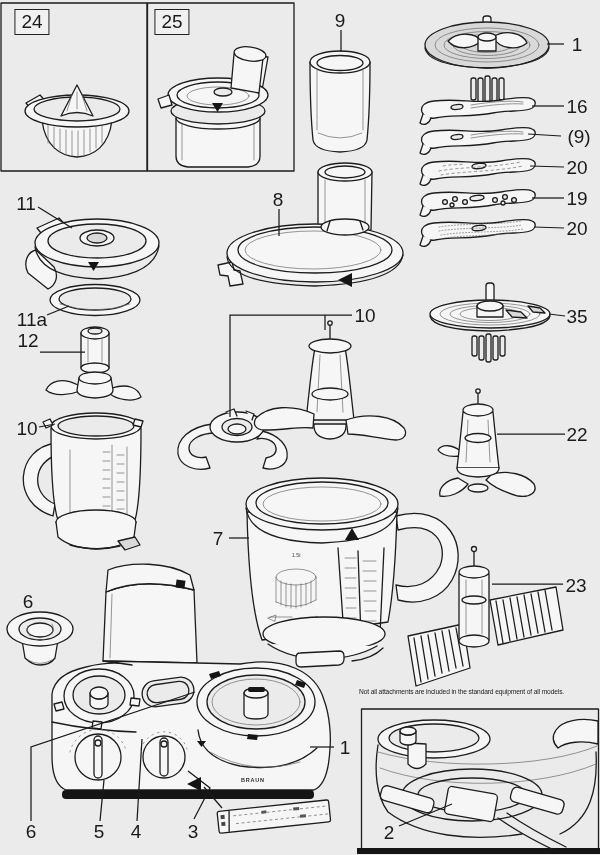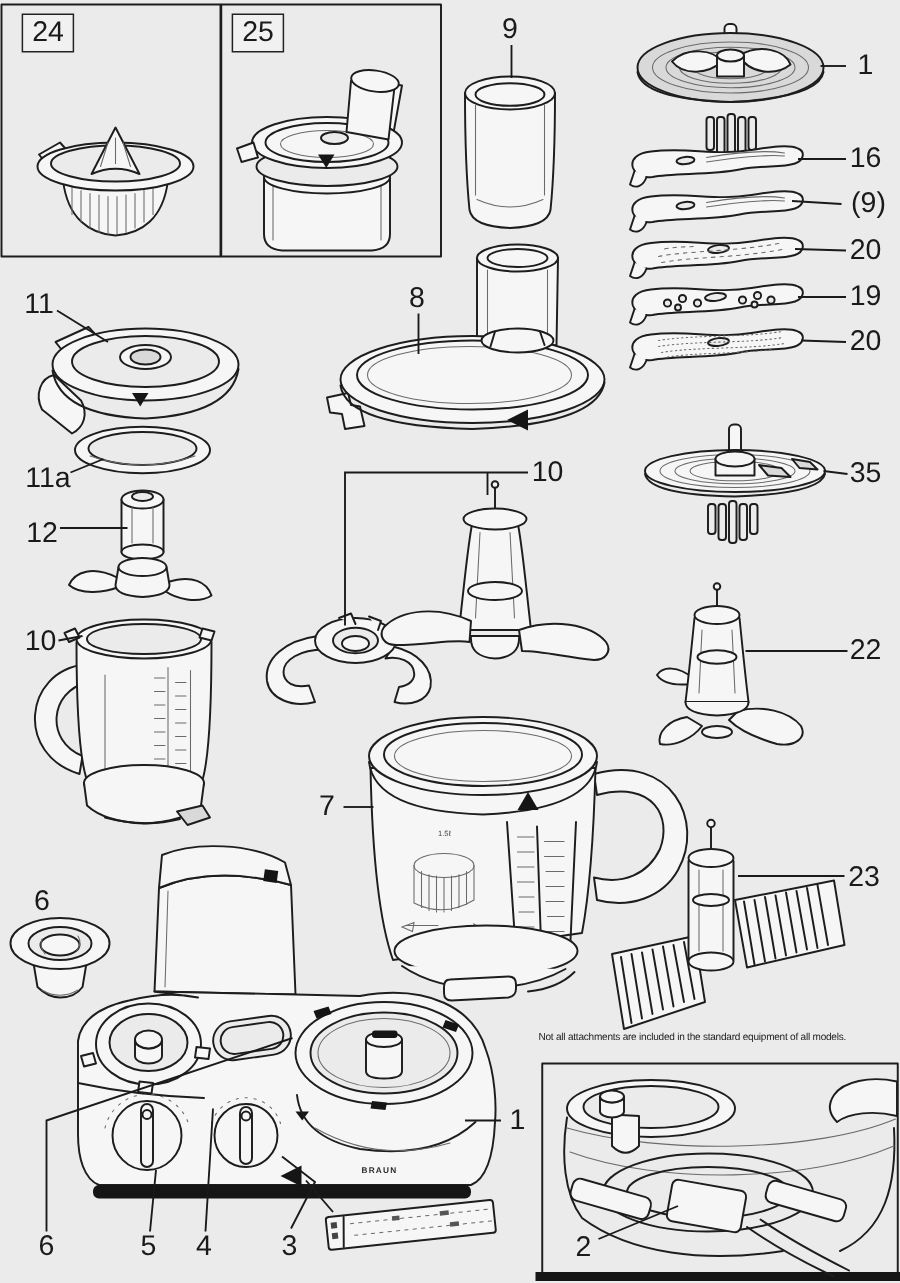--- a/index.html
+++ b/index.html
@@ -383,21 +383,21 @@
   <span class="lbl" style="left:340px;top:20px">9</span>
   <span class="lbl" style="left:577px;top:44px">1</span>
   <span class="lbl" style="left:577px;top:106px">16</span>
   <span class="lbl" style="left:579px;top:136px">(9)</span>
   <span class="lbl" style="left:577px;top:167px">20</span>
   <span class="lbl" style="left:577px;top:198px">19</span>
   <span class="lbl" style="left:577px;top:228px">20</span>
   <span class="lbl" style="left:26px;top:203px">11</span>
   <span class="lbl" style="left:278px;top:199px">8</span>
   <span class="lbl" style="left:32px;top:319px">11a</span>
-  <span class="lbl" style="left:28px;top:356px">12</span>
+  <span class="lbl" style="left:28px;top:340px">12</span>
   <span class="lbl" style="left:365px;top:315px">10</span>
   <span class="lbl" style="left:577px;top:316px">35</span>
   <span class="lbl" style="left:27px;top:428px">10</span>
   <span class="lbl" style="left:577px;top:434px">22</span>
   <span class="lbl" style="left:218px;top:538px">7</span>
   <span class="lbl" style="left:28px;top:601px">6</span>
   <span class="lbl" style="left:576px;top:585px">23</span>
   <span class="lbl" style="left:345px;top:747px">1</span>
   <span class="lbl" style="left:31px;top:831px">6</span>
   <span class="lbl" style="left:99px;top:831px">5</span>

